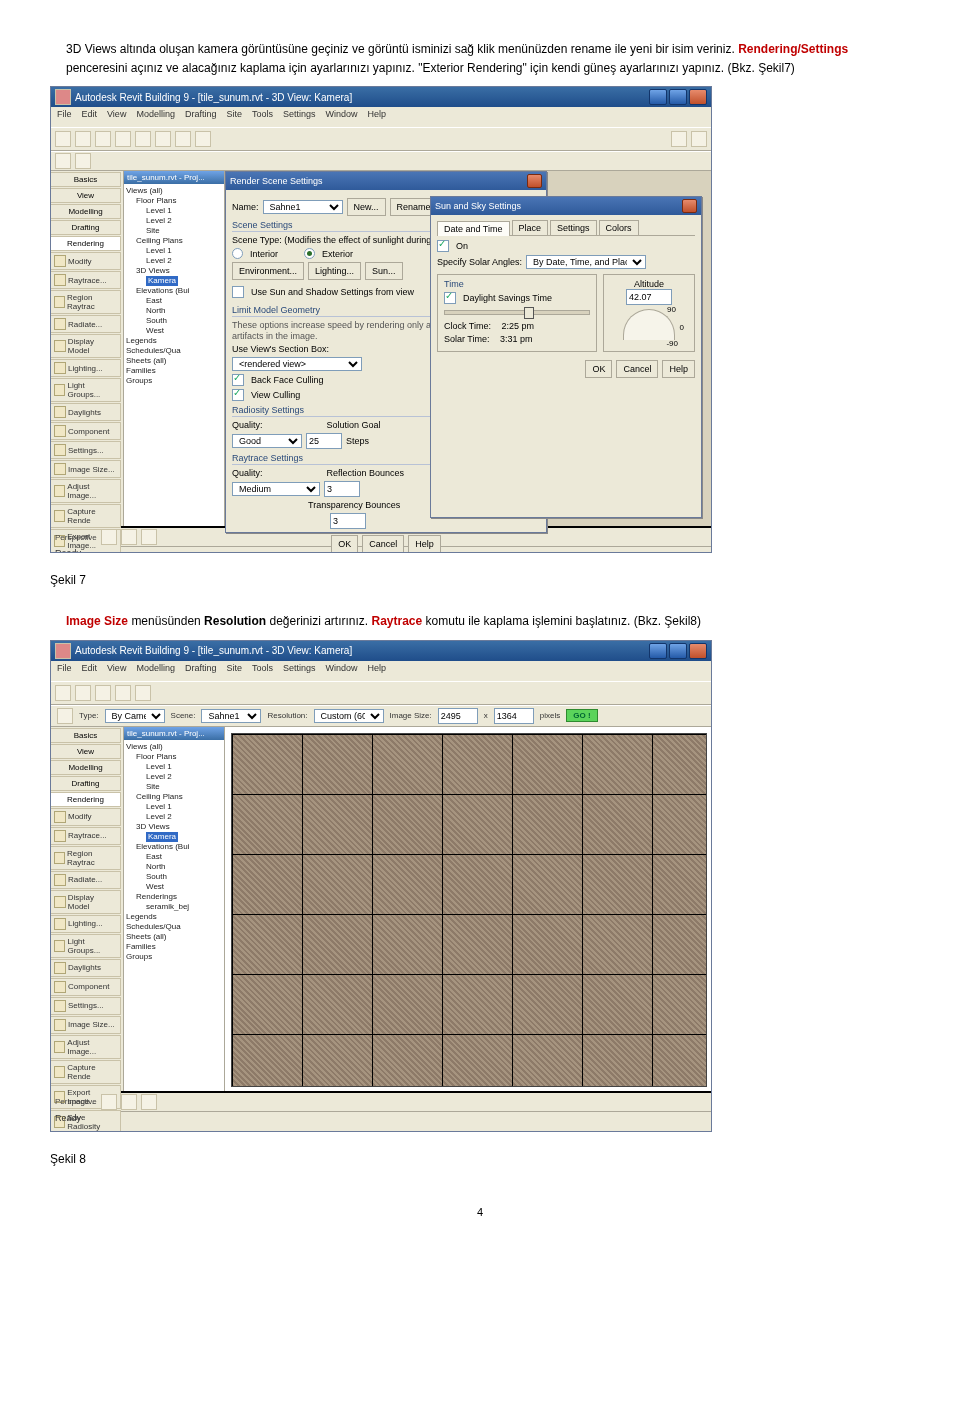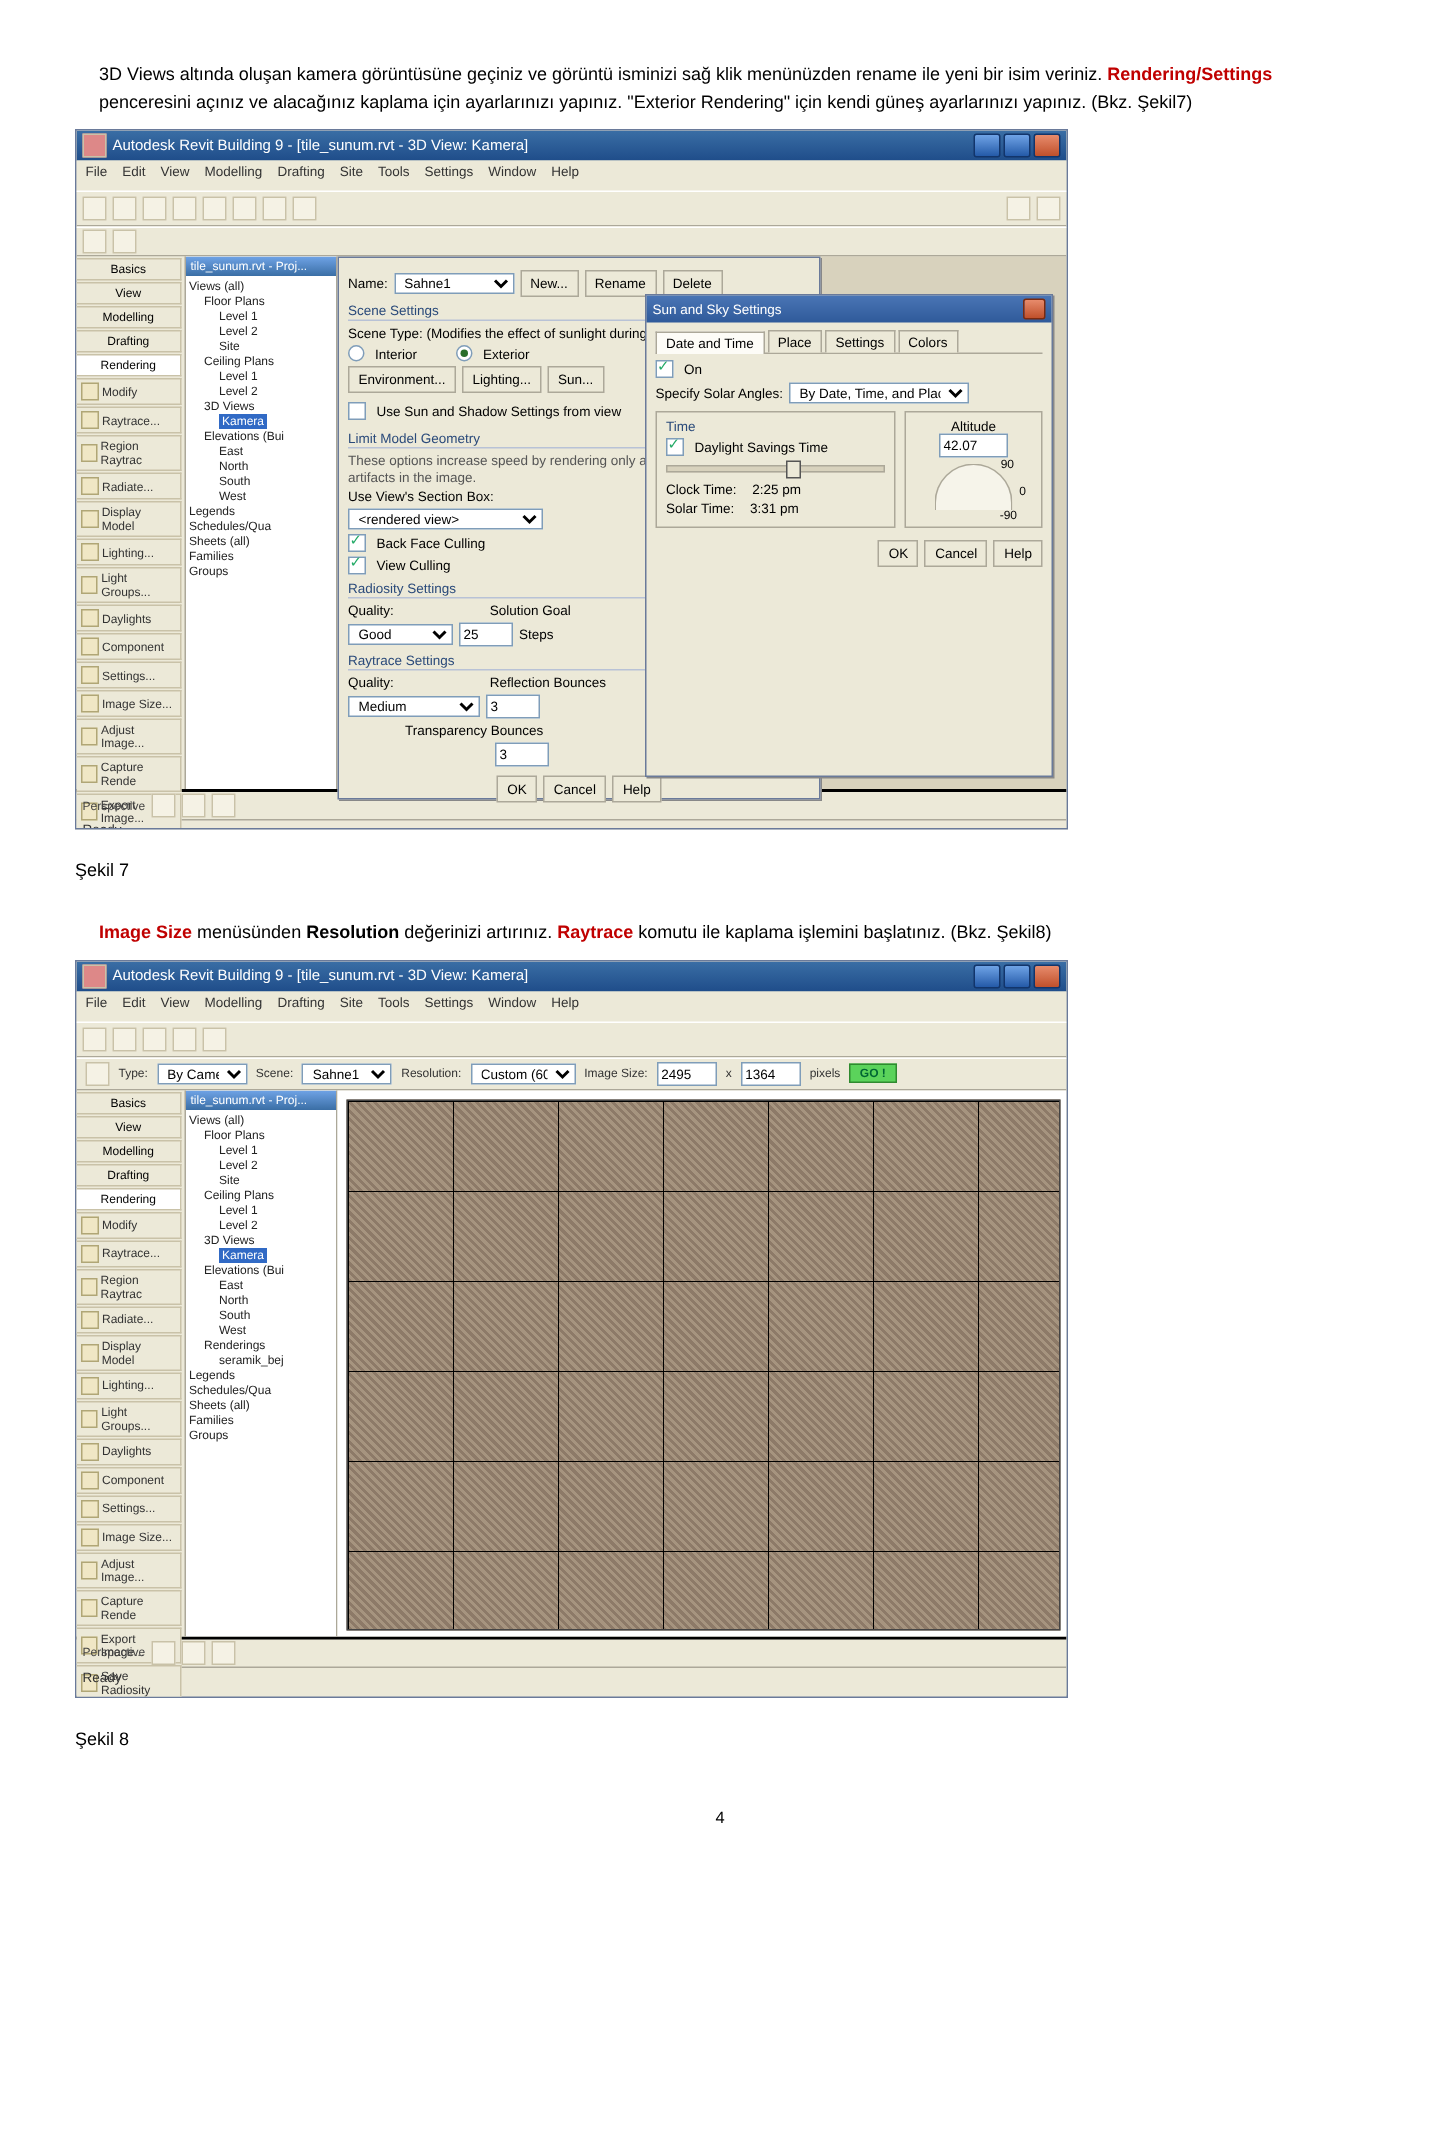--- a/index.html
+++ b/index.html
@@ -364,20 +364,24 @@
             <div class="n i0">Schedules/Qua</div>
             <div class="n i0">Sheets (all)</div>
             <div class="n i0">Families</div>
             <div class="n i0">Groups</div>
           </div>
     </div>
 
     <div class="workarea">
 
       <div class="panel" style="left:0; top:0; width:320px; height:360px;">
+        <div class="panel-hdr">
+          <span>Render Scene Settings</span>
+          <div class="x"></div>
+        </div>
         <div class="panel-body">
           <div class="row">
             <span>Name:</span>
             <select class="sel-input" style="width:80px"><option>Sahne1</option></select>
             <div class="btn">New...</div>
             <div class="btn">Rename</div>
             <div class="btn">Delete</div>
           </div>
           <div class="fieldset-title">Scene Settings</div>
           <div class="row">
@@ -436,21 +440,21 @@
           <div class="fieldset-title">Raytrace Settings</div>
           <div class="row">
             <span>Quality:</span>
             <span style="margin-left:60px">Reflection Bounces</span>
           </div>
           <div class="row">
             <select class="sel-input" style="width:88px"><option>Medium</option></select>
             <input class="txt-input" style="width: 30px;" value="3">
           </div>
           <div class="row">
-            <span style="margin-left:38px">Transparency Bounces</span>
+            <span style="margin-left:76px">Transparency Bounces</span>
           </div>
           <div class="row">
             <span style="margin-left:94px"></span>
             <input class="txt-input" style="width: 30px;" value="3">
           </div>
           <div class="row" style="justify-content:center; margin-top:6px;">
             <div class="btn">OK</div>
             <div class="btn">Cancel</div>
             <div class="btn">Help</div>
           </div>

